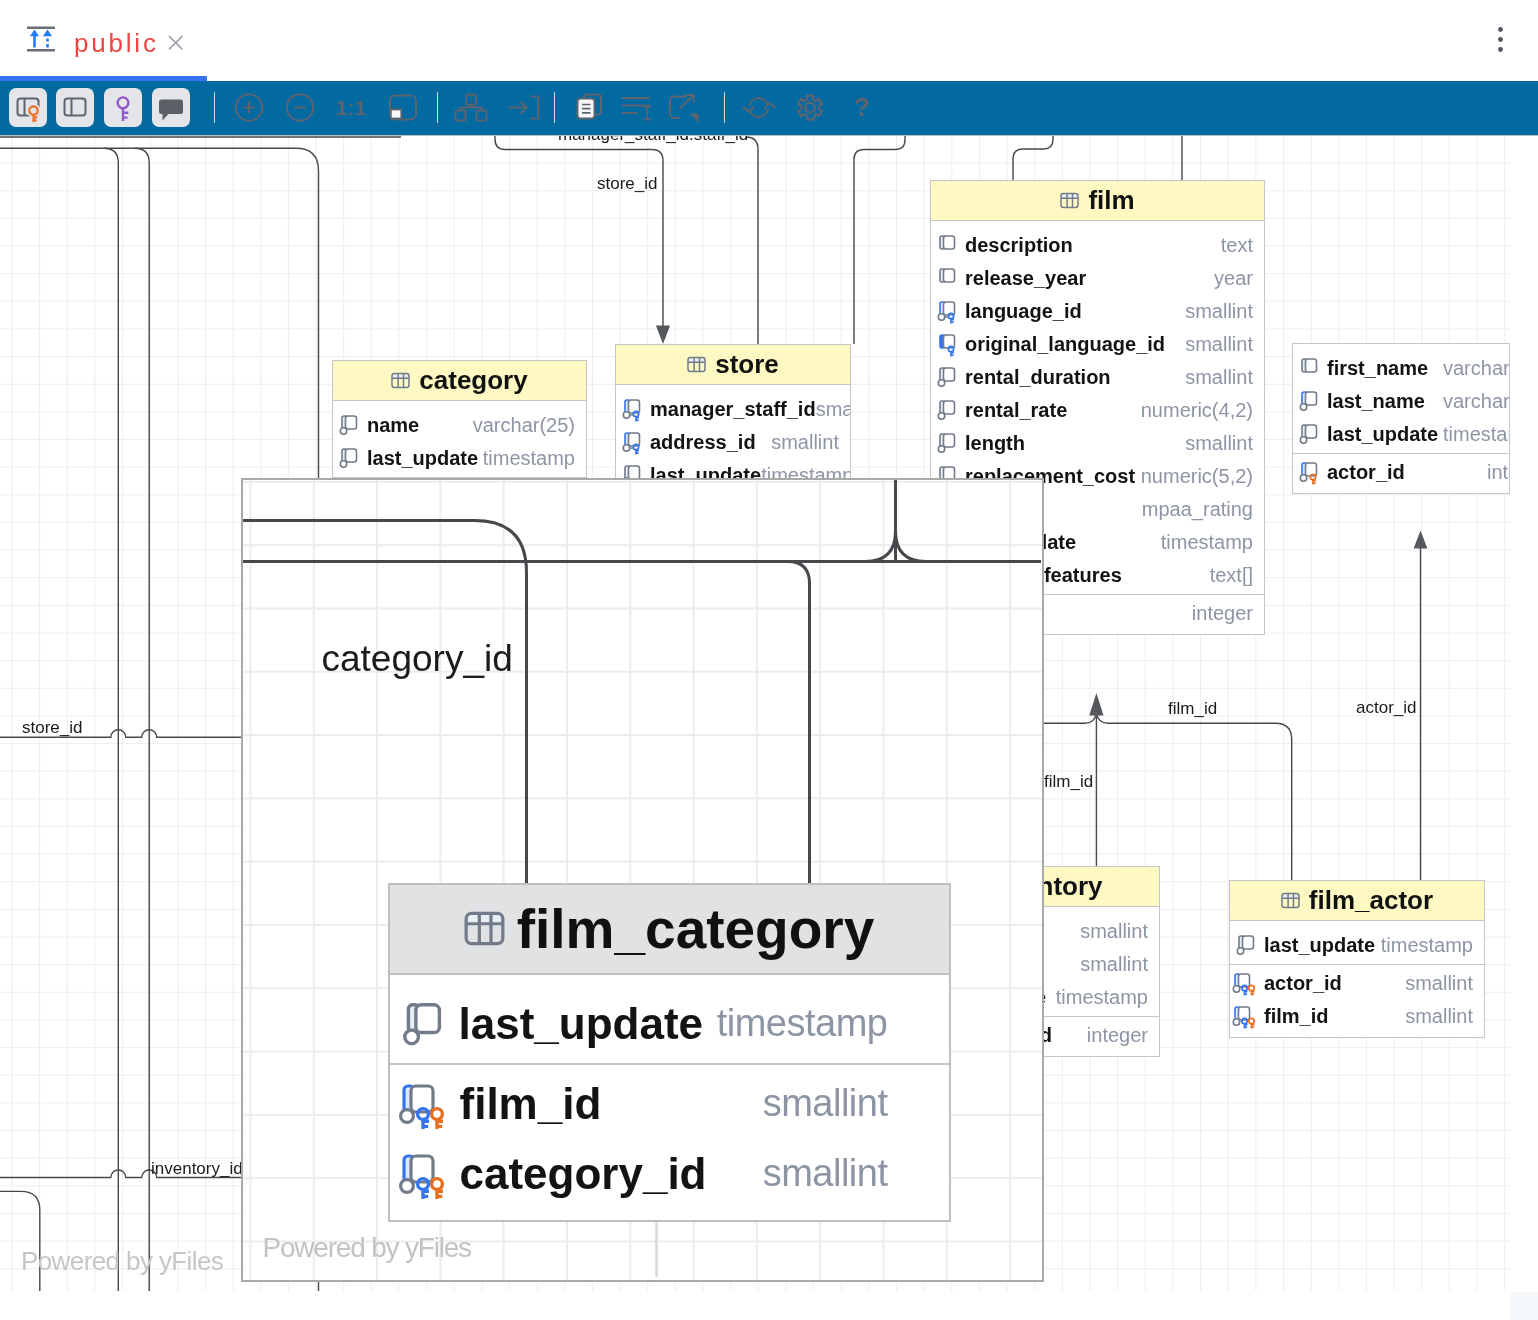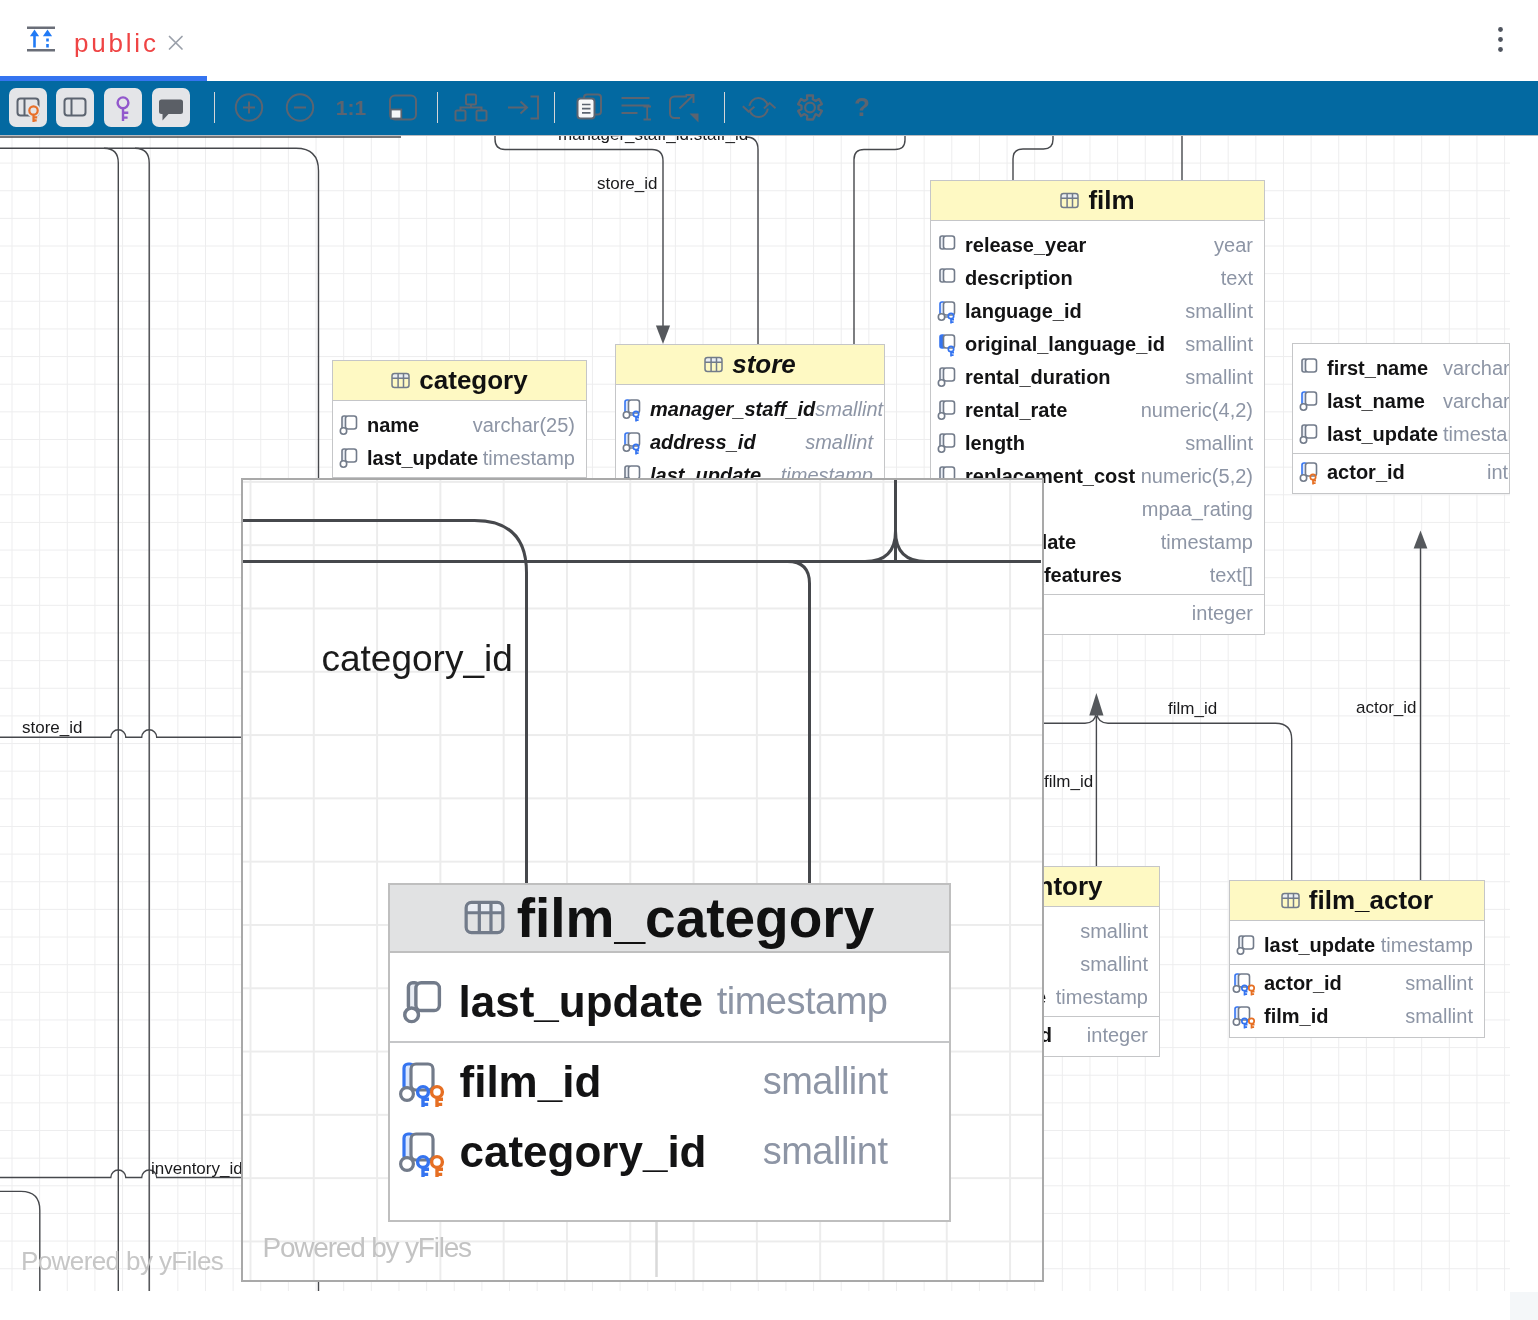--- a/index.html
+++ b/index.html
@@ -34,21 +34,21 @@
   .tpl { margin-left:10px; color:#8d95a5; white-space:nowrap; }
   .sep { border-top:1px solid #c5c6c8; margin:2px 0; }
   
   #ov { position:absolute; left:241px; top:478px; width:803px; height:804px; border:2px solid #a9a9a9; background-color:#fff; z-index:40;
     background-image:
       linear-gradient(to right,#ececec 1.5px,transparent 1.5px),
       linear-gradient(to bottom,#ececec 1.5px,transparent 1.5px);
     background-size:63.3px 63.3px;
     background-position:6.5px 0.9px; }
   #ovtbl { position:absolute; left:144.5px; top:402.5px; width:563px; height:339px; background:#fff; border:2px solid #bfbfbf; }
-  #ovtbl .hd2 { height:68px; background:#e1e2e3; border-bottom:2px solid #bfbfbf; display:flex; align-items:center; justify-content:center; font-weight:700; font-size:55px; color:#111; }
+  #ovtbl .hd2 { height:90px; background:#e1e2e3; border-bottom:2px solid #bfbfbf; display:flex; align-items:center; justify-content:center; font-weight:700; font-size:55px; color:#111; }
   #ovtbl .bd2 { padding-top:14px; padding-bottom:14px; }
   #ovtbl .row2 { height:70px; display:flex; align-items:center; font-size:44px; }
   #ovtbl .row2 svg { margin-left:12px; flex:none; }
   #ovtbl .nm2 { font-weight:700; color:#131314; margin-left:10px; white-space:nowrap; }
   #ovtbl .tp2 { margin-left:auto; margin-right:61px; color:#8d95a5; white-space:nowrap; font-size:38px; letter-spacing:-0.5px; }
   #ovtbl .sep2 { border-top:2px solid #c5c6c8; margin:4px 0; }
   .wm { position:absolute; color:#c6c6c6; font-size:26px; letter-spacing:-0.6px; white-space:nowrap; }
 </style>
 </head>
 <body>
@@ -122,21 +122,21 @@
         <span class="tp">timestamp</span>
       </div>
     <div class="sep"></div>
     <div class="row">
         <span class="nm">category_id</span>
         <span class="tp">integer</span>
       </div>
   </div>
 </div>
 
-<div class="tbl" style="left:615px; top:344px; width:270px;font-style:italic;">
+<div class="tbl" style="left:615px; top:344px; width:236px;">
   <div class="hd"><svg width="19" height="17" viewBox="0 0 19 17">
         <rect x="1.8" y="2.2" width="15.4" height="3.8" fill="#e9edf4"></rect>
         <rect x="1" y="1.5" width="17" height="14" rx="2.5" fill="none" stroke="#727b8a" stroke-width="1.5"></rect>
         <path d="M1 6.3 H18 M7.1 1.5 V15.5 M12.5 1.5 V15.5" stroke="#727b8a" stroke-width="1.5" fill="none"></path>
       </svg>store</div>
   <div class="bd">
     <div class="row">
         <svg class="ci" width="22" height="26" viewBox="0 0 22 26">
           <rect x="3" y="4" width="5" height="13" rx="2" fill="#dde8fd" stroke="#3574f0" stroke-width="1.6"></rect>
           <rect x="6.5" y="4" width="11" height="13" rx="2.5" fill="#fff" stroke="#727b8a" stroke-width="1.6"></rect>
@@ -177,30 +177,30 @@
         <rect x="1.8" y="2.2" width="15.4" height="3.8" fill="#e9edf4"></rect>
         <rect x="1" y="1.5" width="17" height="14" rx="2.5" fill="none" stroke="#727b8a" stroke-width="1.5"></rect>
         <path d="M1 6.3 H18 M7.1 1.5 V15.5 M12.5 1.5 V15.5" stroke="#727b8a" stroke-width="1.5" fill="none"></path>
       </svg>film</div>
   <div class="bd">
     <div class="row">
         <svg class="ci" width="22" height="26" viewBox="0 0 22 26">
           <rect x="3" y="4" width="5" height="13" rx="2" fill="#e9edf4" stroke="#727b8a" stroke-width="1.6"></rect>
           <rect x="6.5" y="4" width="11" height="13" rx="2.5" fill="#fff" stroke="#727b8a" stroke-width="1.6"></rect>
         </svg>
+        <span class="nm">description</span>
+        <span class="tp">text</span>
+      </div>
+    <div class="row">
+        <svg class="ci" width="22" height="26" viewBox="0 0 22 26">
+          <rect x="3" y="4" width="5" height="13" rx="2" fill="#e9edf4" stroke="#727b8a" stroke-width="1.6"></rect>
+          <rect x="6.5" y="4" width="11" height="13" rx="2.5" fill="#fff" stroke="#727b8a" stroke-width="1.6"></rect>
+        </svg>
         <span class="nm">release_year</span>
         <span class="tp">year</span>
-      </div>
-    <div class="row">
-        <svg class="ci" width="22" height="26" viewBox="0 0 22 26">
-          <rect x="3" y="4" width="5" height="13" rx="2" fill="#e9edf4" stroke="#727b8a" stroke-width="1.6"></rect>
-          <rect x="6.5" y="4" width="11" height="13" rx="2.5" fill="#fff" stroke="#727b8a" stroke-width="1.6"></rect>
-        </svg>
-        <span class="nm">description</span>
-        <span class="tp">text</span>
       </div>
     <div class="row">
         <svg class="ci" width="22" height="26" viewBox="0 0 22 26">
           <rect x="3" y="4" width="5" height="13" rx="2" fill="#dde8fd" stroke="#3574f0" stroke-width="1.6"></rect>
           <rect x="6.5" y="4" width="11" height="13" rx="2.5" fill="#fff" stroke="#727b8a" stroke-width="1.6"></rect>
           <circle cx="4.5" cy="19" r="3.2" fill="#fff" stroke="#727b8a" stroke-width="1.6"></circle>
           <path d="M7.7 19 H11.2" stroke="#727b8a" stroke-width="1.4"></path>
           <circle cx="14" cy="18" r="2.7" fill="none" stroke="#3574f0" stroke-width="1.7"></circle>
           <path d="M14 20.7 V25.5 M14 21.6 H17 M14 24.2 H16.6" stroke="#3574f0" stroke-width="1.7" fill="none"></path>
         </svg>

